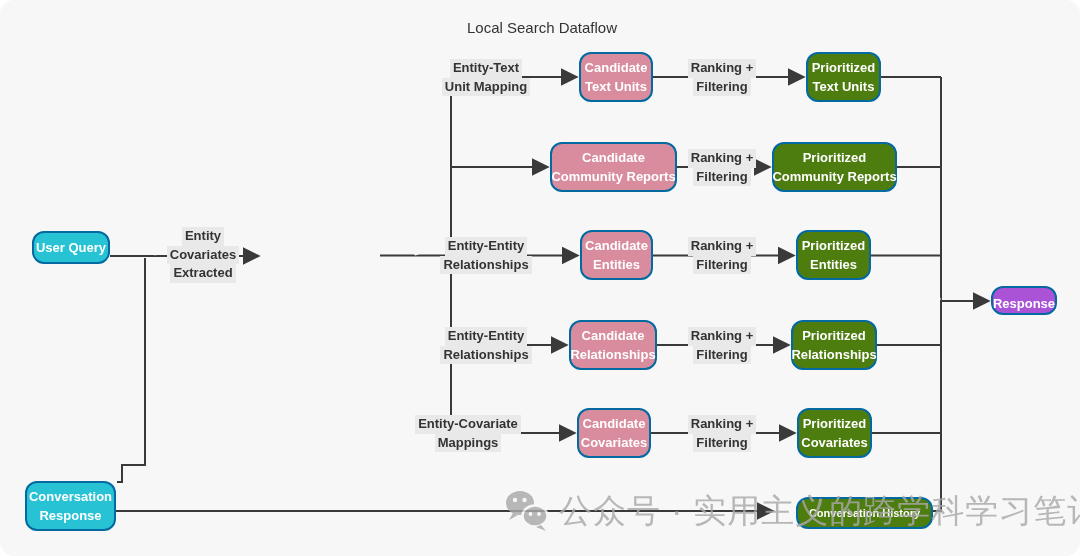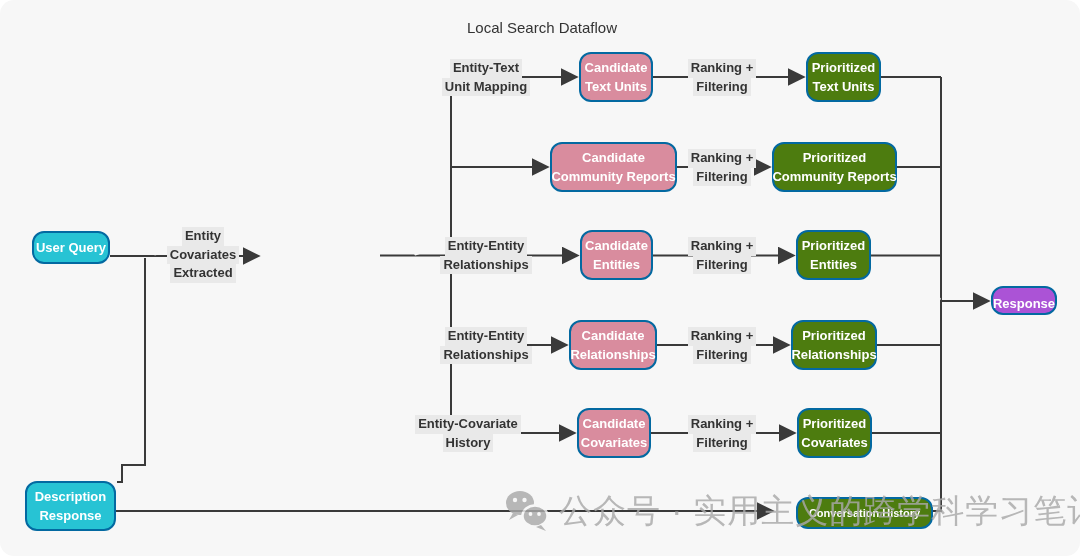--- a/index.html
+++ b/index.html
@@ -78,21 +78,21 @@
   <div class="edge-label" style="left:426px;top:237px;">
     <span>Entity-Entity</span>
     <span>Relationships</span>
   </div>
   <div class="edge-label" style="left:426px;top:327px;">
     <span>Entity-Entity</span>
     <span>Relationships</span>
   </div>
   <div class="edge-label" style="left:408px;top:415px;">
     <span>Entity-Covariate</span>
-    <span>History</span>
+    <span>Mappings</span>
   </div>
   <div class="edge-label" style="left:662px;top:59px;">
     <span>Ranking +</span>
     <span>Filtering</span>
   </div>
   <div class="edge-label" style="left:662px;top:149px;">
     <span>Ranking +</span>
     <span>Filtering</span>
   </div>
   <div class="edge-label" style="left:662px;top:237px;">
@@ -105,21 +105,21 @@
   </div>
   <div class="edge-label" style="left:662px;top:415px;">
     <span>Ranking +</span>
     <span>Filtering</span>
   </div>
 
   <div class="node cyan" style="left:32px;top:231px;width:78px;height:33px;">
     <span>User Query</span>
   </div>
   <div class="node cyan" style="left:25px;top:481px;width:91px;height:50px;">
-    <span>Description</span>
+    <span>Conversation</span>
     <span>Response</span>
   </div>
 
   <div class="node pink" style="left:579px;top:52px;width:74px;height:50px;">
     <span>Candidate</span>
     <span>Text Units</span>
   </div>
   <div class="node pink" style="left:550px;top:142px;width:127px;height:50px;">
     <span>Candidate</span>
     <span>Community Reports</span>

